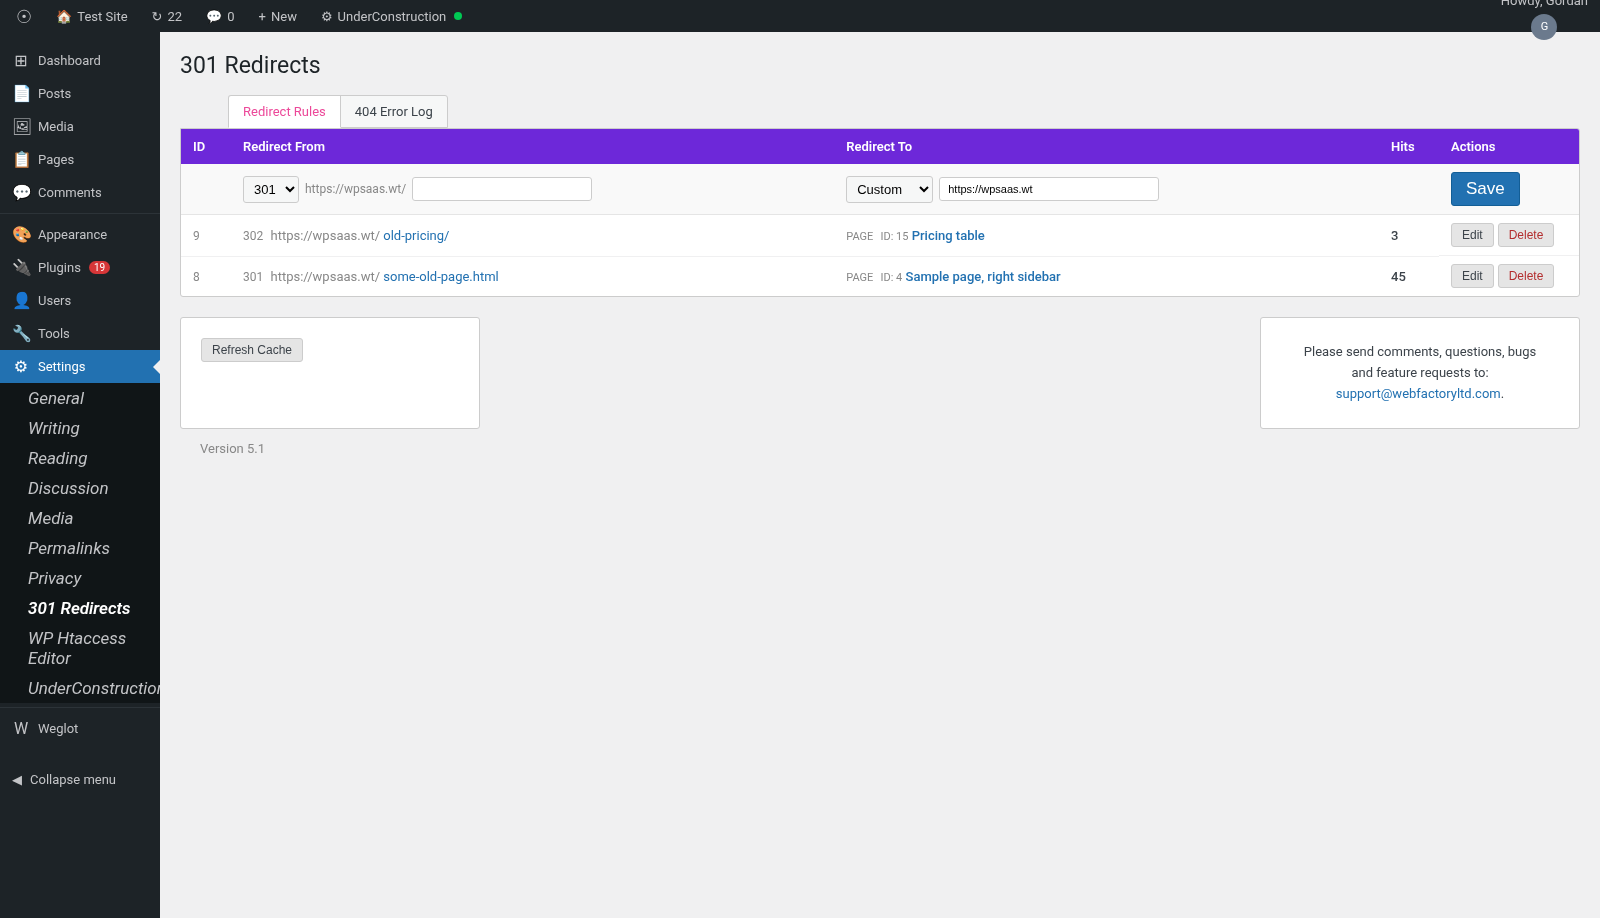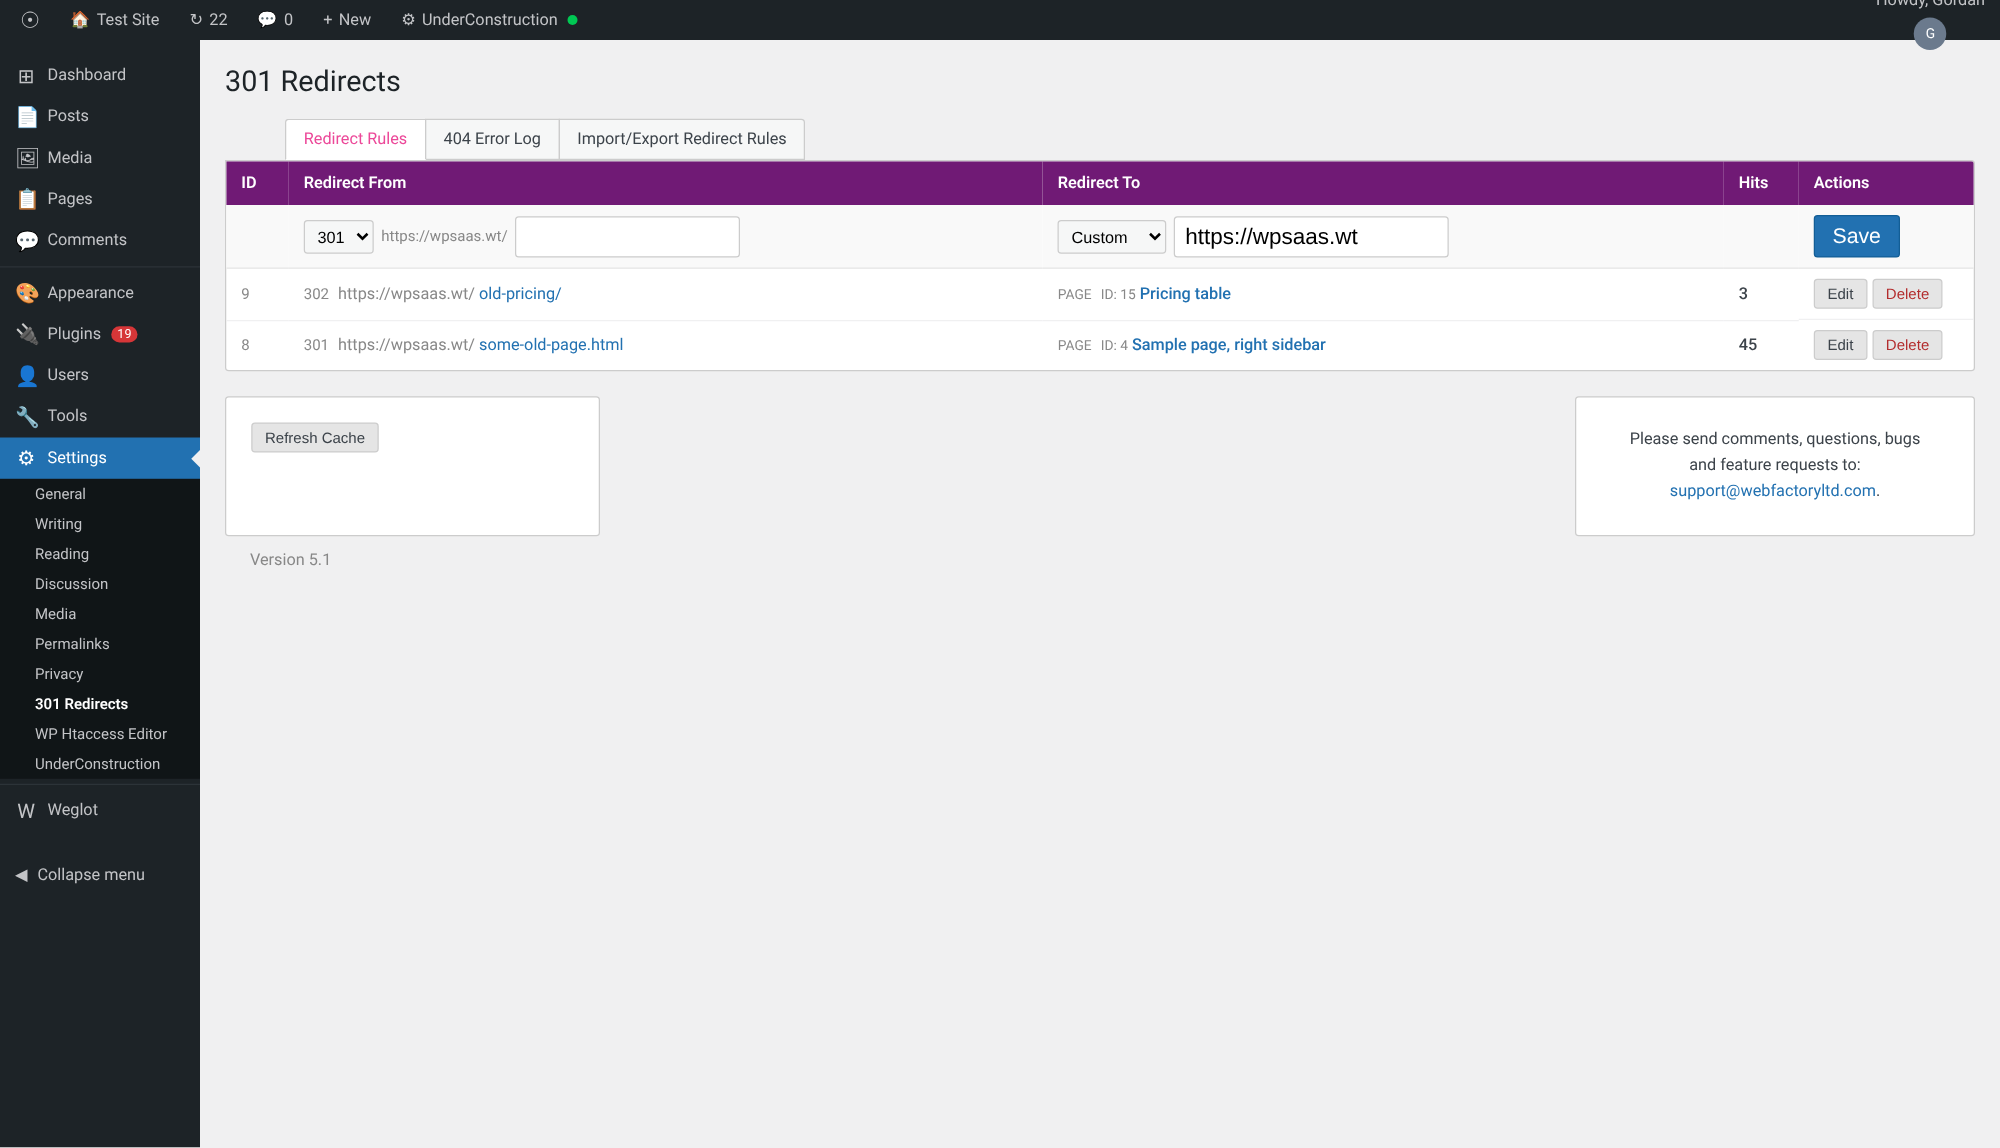--- a/index.html
+++ b/index.html
@@ -102,23 +102,24 @@
       border-bottom: 8px solid transparent;
       border-right: 8px solid #f0f0f1;
     }
     .sidebar-icon { font-size: 16px; width: 18px; text-align: center; }
     .sidebar-section { margin-top: 4px; }
     .sub-menu { background: #101517; }
     .sub-item {
       display: block;
       padding: 5px 12px 5px 28px;
       color: #c3c4c7;
-      font-size: 12px;
+      font-size: 17px;
       cursor: pointer;
       text-decoration: none;
+      font-style: italic;
     }
     .sub-item.active { color: #fff; font-weight: 600; }
     .sidebar-divider { border: none; border-top: 1px solid #2c3338; margin: 4px 0; }
     .collapse-item {
       display: flex;
       align-items: center;
       gap: 8px;
       padding: 7px 12px;
       cursor: pointer;
       color: #c3c4c7;
@@ -172,21 +173,21 @@
       border-radius: 0 3px 3px 3px;
       overflow: hidden;
     }
 
     
     .redirect-table {
       width: 100%;
       border-collapse: collapse;
     }
     .redirect-table th {
-      background: #701a75;
+      background: #6d28d9;
       color: #fff;
       padding: 10px 12px;
       text-align: left;
       font-weight: 600;
       font-size: 13px;
     }
     .redirect-table th.col-id { width: 50px; }
     .redirect-table th.col-hits { width: 60px; }
     .redirect-table th.col-actions { width: 140px; }
     .redirect-table td { padding: 8px 12px; border-bottom: 1px solid #f0f0f1; vertical-align: middle; }
@@ -218,21 +219,21 @@
       padding: 6px 14px;
       font-size: 17px;
     }
     .btn-delete { color: #b32d2e; border-color: #ccc; }
 
     
     .add-input {
       padding: 5px 8px;
       border: 1px solid #ccc;
       border-radius: 3px;
-      font-size: 18px;
+      font-size: 11px;
       width: 100%;
     }
     .add-row-from { display: flex; align-items: center; gap: 6px; }
     select.code-select {
       padding: 4px 6px;
       border: 1px solid #ccc;
       border-radius: 3px;
       font-size: 13px;
       background: #f6f7f7;
     }
@@ -400,21 +401,20 @@
       </div>
     </div>
   </div>
 
   <div id="main">
     <h1 class="page-title">301 Redirects</h1>
 
     <div class="tabs">
       <div class="tab active">Redirect Rules</div>
       <div class="tab">404 Error Log</div>
-      <div class="tab">Import/Export Redirect Rules</div>
     </div>
 
     <div class="tab-content">
       <table class="redirect-table">
         <thead>
           <tr>
             <th class="col-id">ID</th>
             <th>Redirect From</th>
             <th>Redirect To</th>
             <th class="col-hits">Hits</th>

